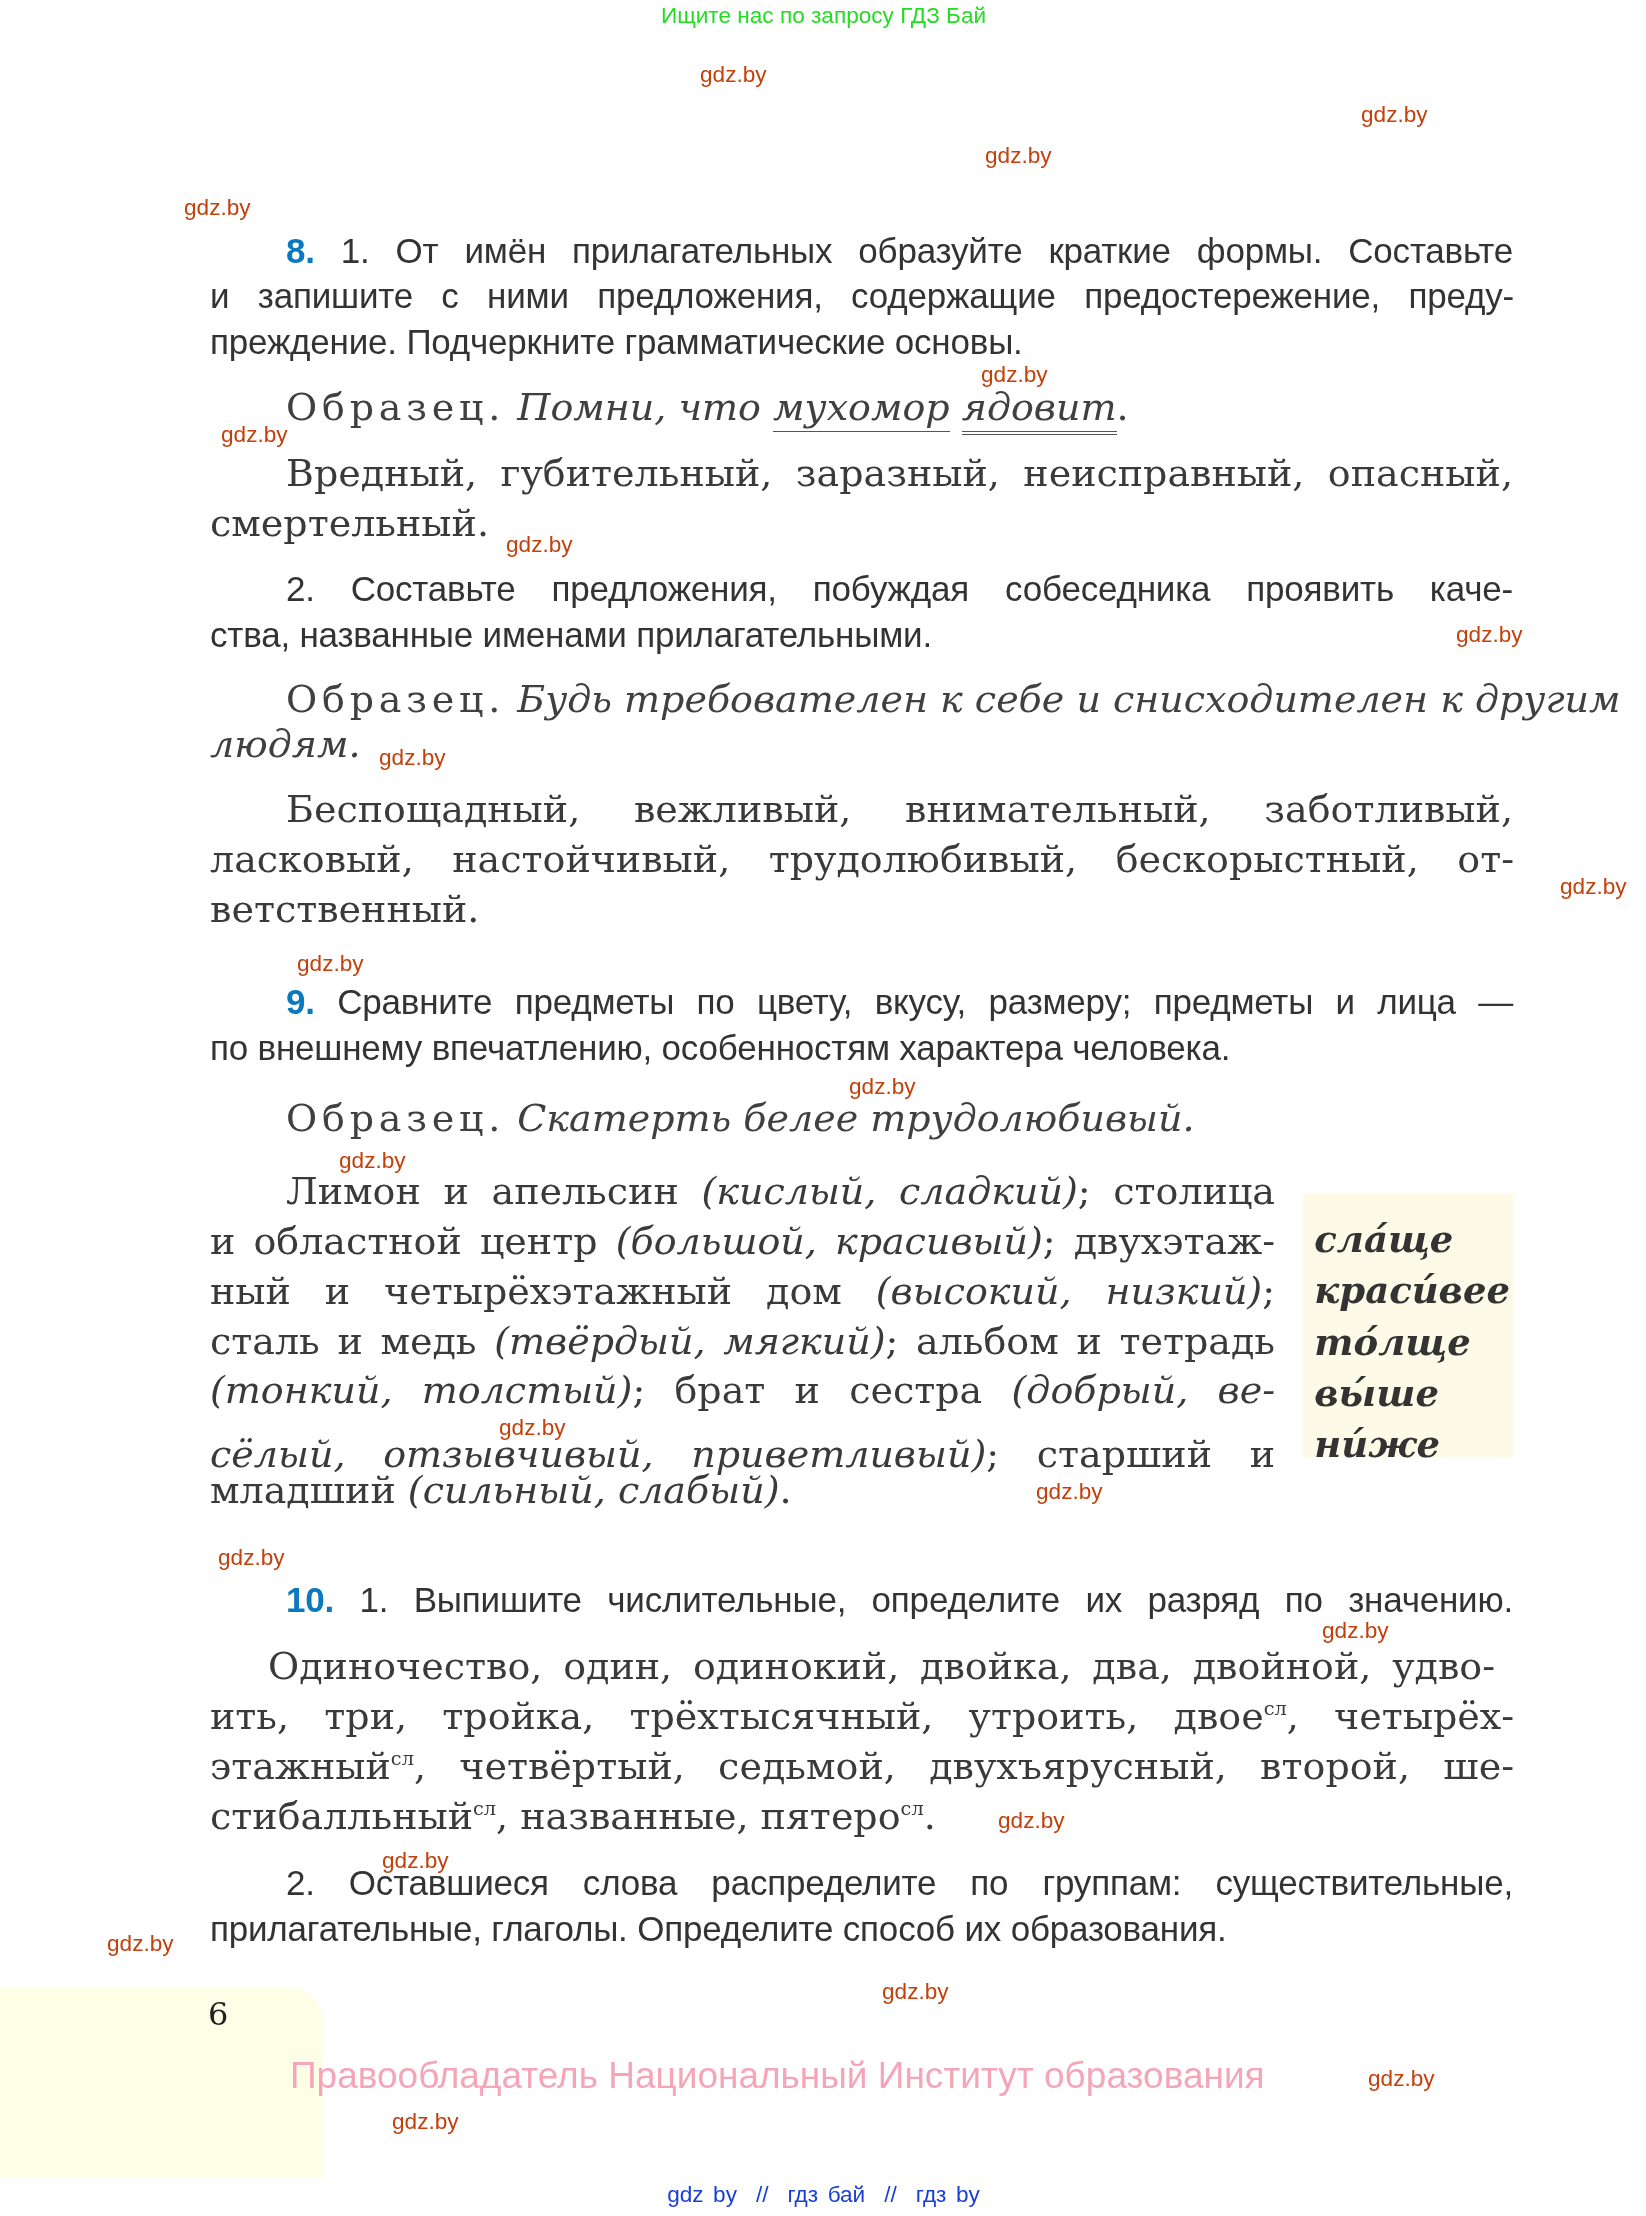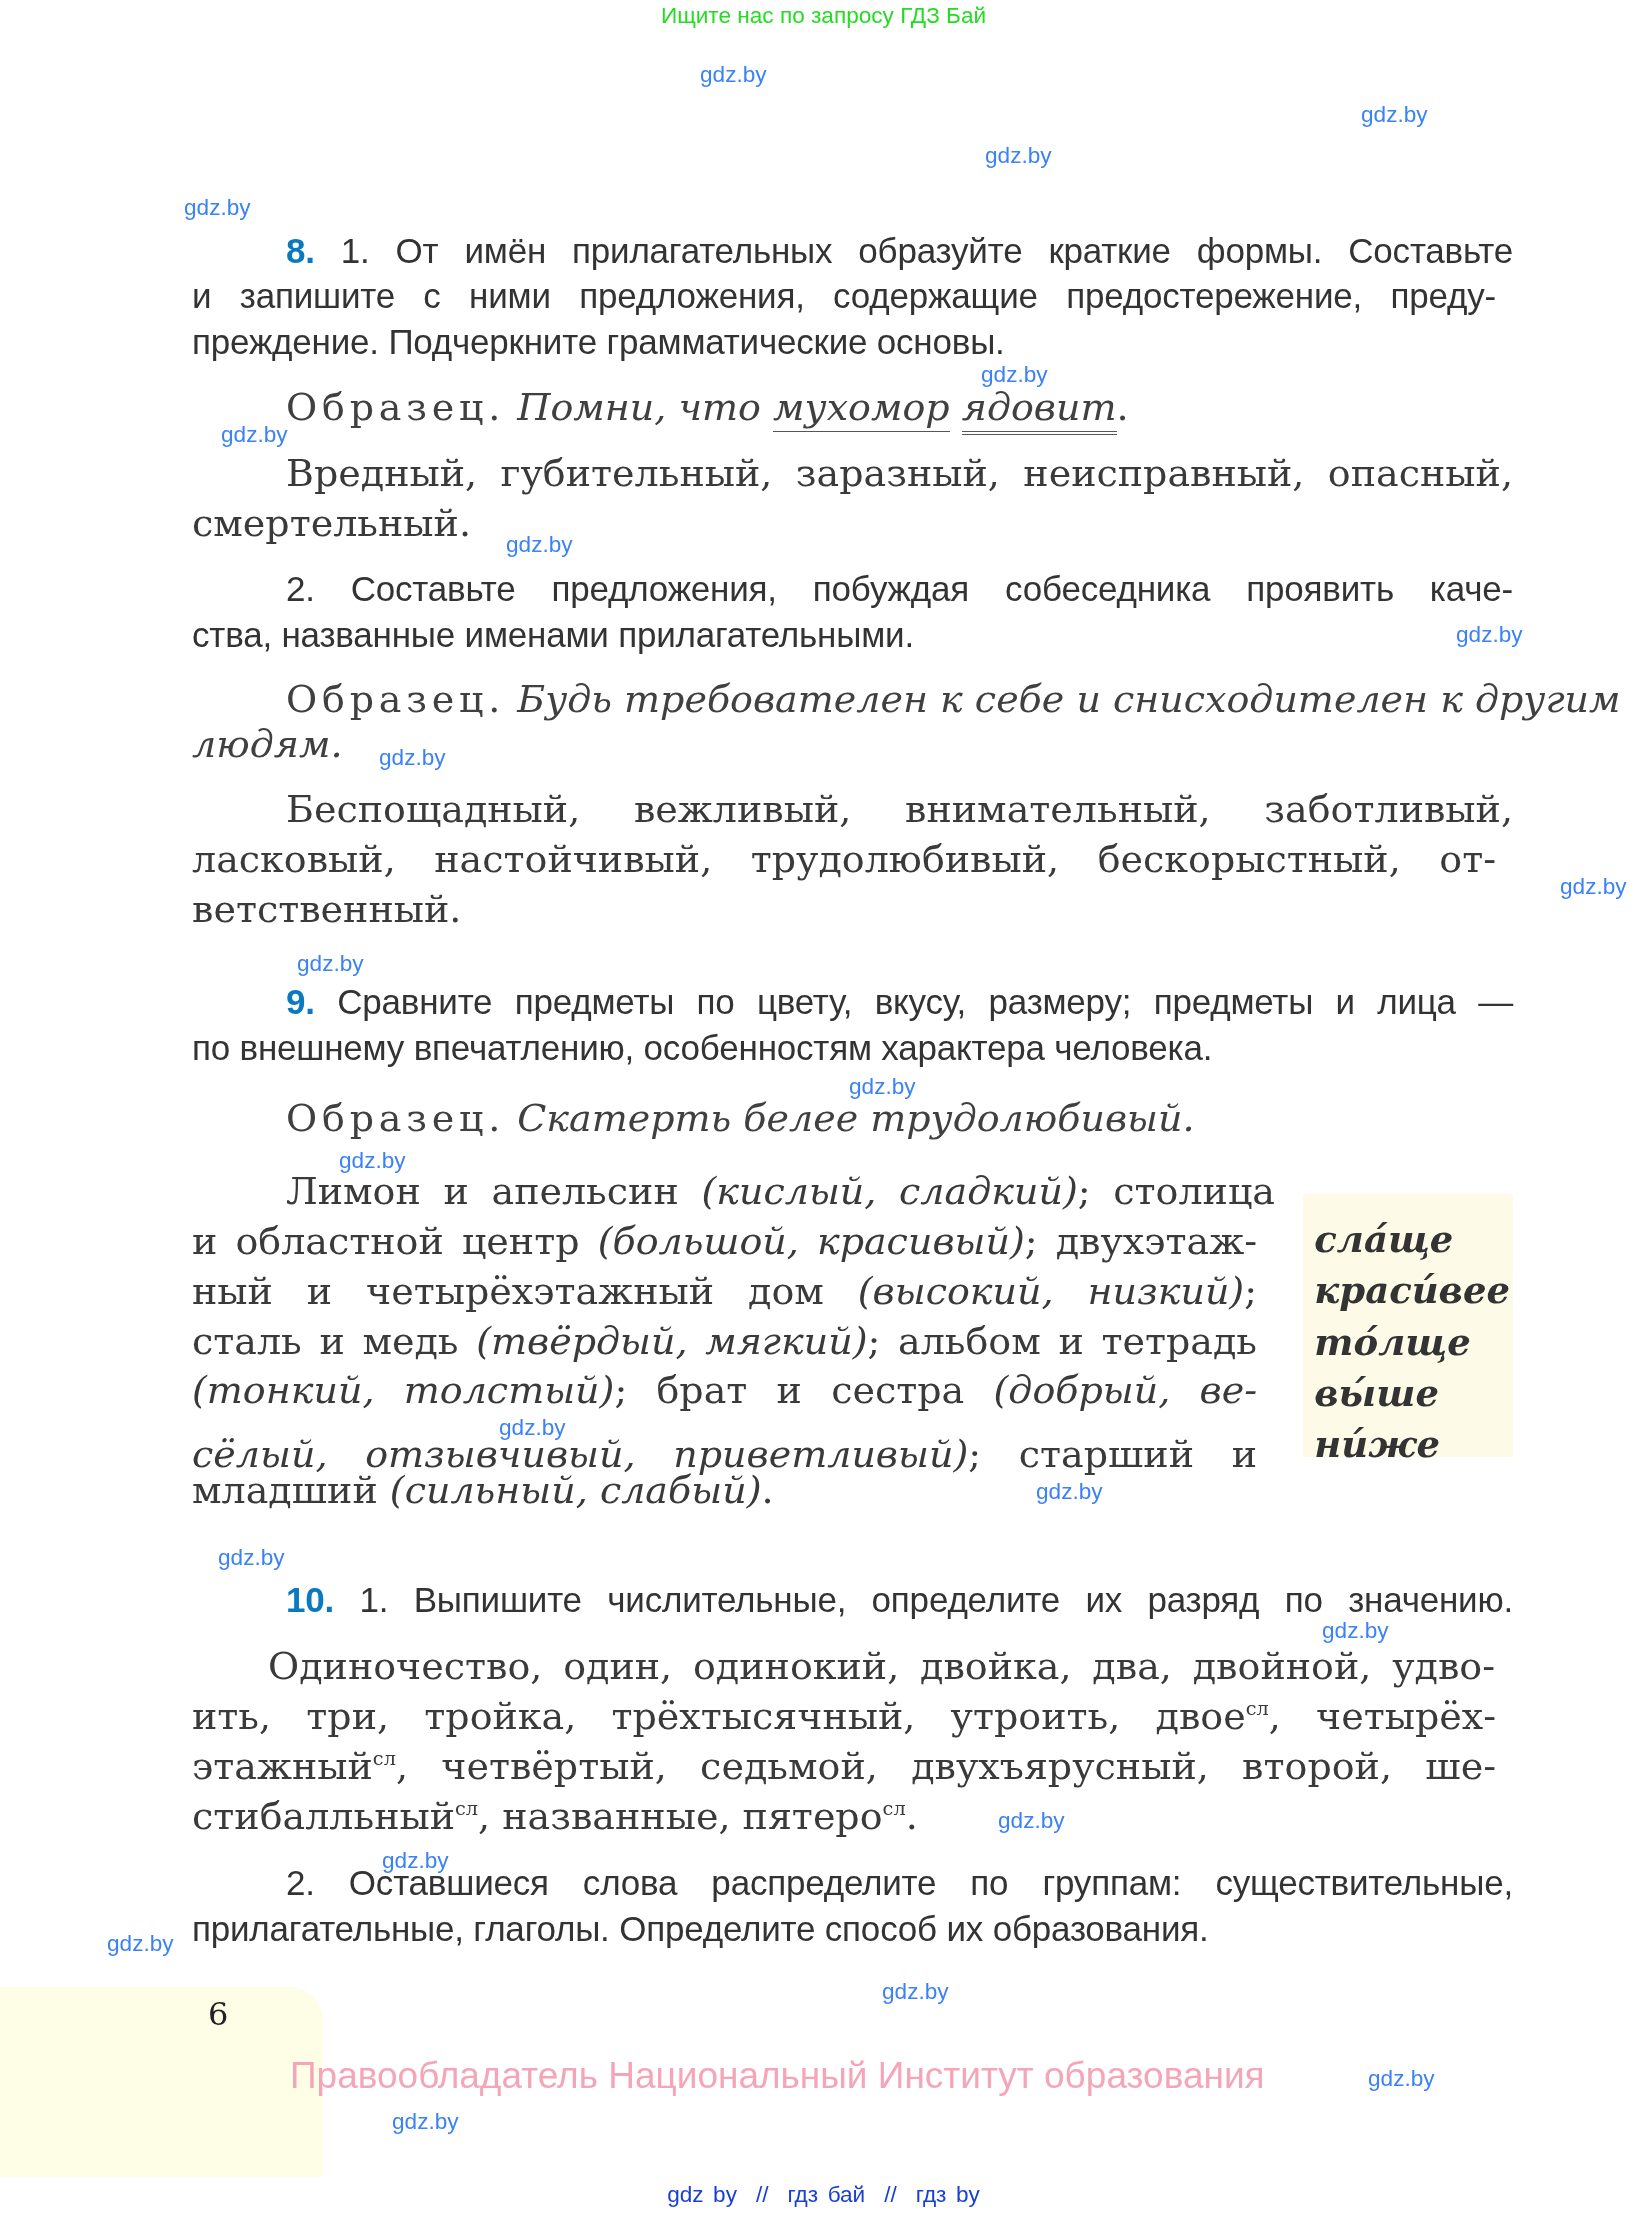--- a/index.html
+++ b/index.html
@@ -1,27 +1,27 @@
 <!DOCTYPE html>
 <html style="font-size:13px"><head>
 <meta charset="utf-8">
 <style>
   html, body { margin: 0; padding: 0; background: #ffffff; }
   body { width: 1647px; height: 2216px; position: relative; overflow: hidden; }
   .sans { font-family: "Liberation Sans", "DejaVu Sans", sans-serif; color: #333333; }
   .serif { font-family: "DejaVu Serif", "Liberation Serif", serif; color: #3a3a3a; }
-  .line { position: absolute; left: 192px; width: 1304px; white-space: nowrap; }
+  .line { position: absolute; left: 210px; width: 1304px; white-space: nowrap; }
   .just { text-align: justify; text-align-last: justify; }
   .sans.line { font-size: 35px; letter-spacing: -0.2px; }
   .serif.line { font-size: 38px; }
   .sample { font-size: 33px; color: #404040; }
   .spaced { letter-spacing: 4.8px; font-style: normal; }
   .ital { font-style: italic; }
   .num { color: #0a79c0; font-weight: bold; }
-  .wm { position: absolute; font-family: "Liberation Sans", sans-serif; font-size: 22.6px; color: #3b82f6; }
+  .wm { position: absolute; font-family: "Liberation Sans", sans-serif; font-size: 22.6px; color: #c2410c; }
   .u1 { border-bottom: 1.6px solid #555; padding-bottom: 1.6px; }
   .u2 { border-bottom: 4.8px double #555; padding-bottom: 1.6px; }
   .sup { font-size: 19.3px; vertical-align: 14.5px; }
   .hint-box { position: absolute; left: 1303px; top: 1194px; width: 210px; height: 263px; background: #fdfbe8; }
   .hint-word { position: absolute; left: 11.3px; font-family: "DejaVu Serif", serif; font-style: italic; font-weight: bold; font-size: 37px; color: #333; }
   .page-box { position: absolute; left: 0; top: 1987px; width: 323px; height: 190px; background: #fefde6; border-top-right-radius: 34px; }
   .page-num { position: absolute; left: 208px; top: 8px; font-family: "DejaVu Serif", serif; font-size: 32px; color: #222; }
   .copyright { position: absolute; left: 290px; top: 2055px; font-family: "Liberation Sans", sans-serif; font-size: 37px; color: #f4a6b8; }
   .topbar { position: absolute; left: 0; width: 1647px; top: 3.2px; text-align: center; font-family: "Liberation Sans", sans-serif; font-size: 22.6px; color: #22dd22; }
   .footer { position: absolute; left: 0; width: 1647px; top: 2182px; text-align: center; font-family: "Liberation Sans", sans-serif; font-size: 22.6px; color: #1a3fd6; word-spacing: 3.2px; }

